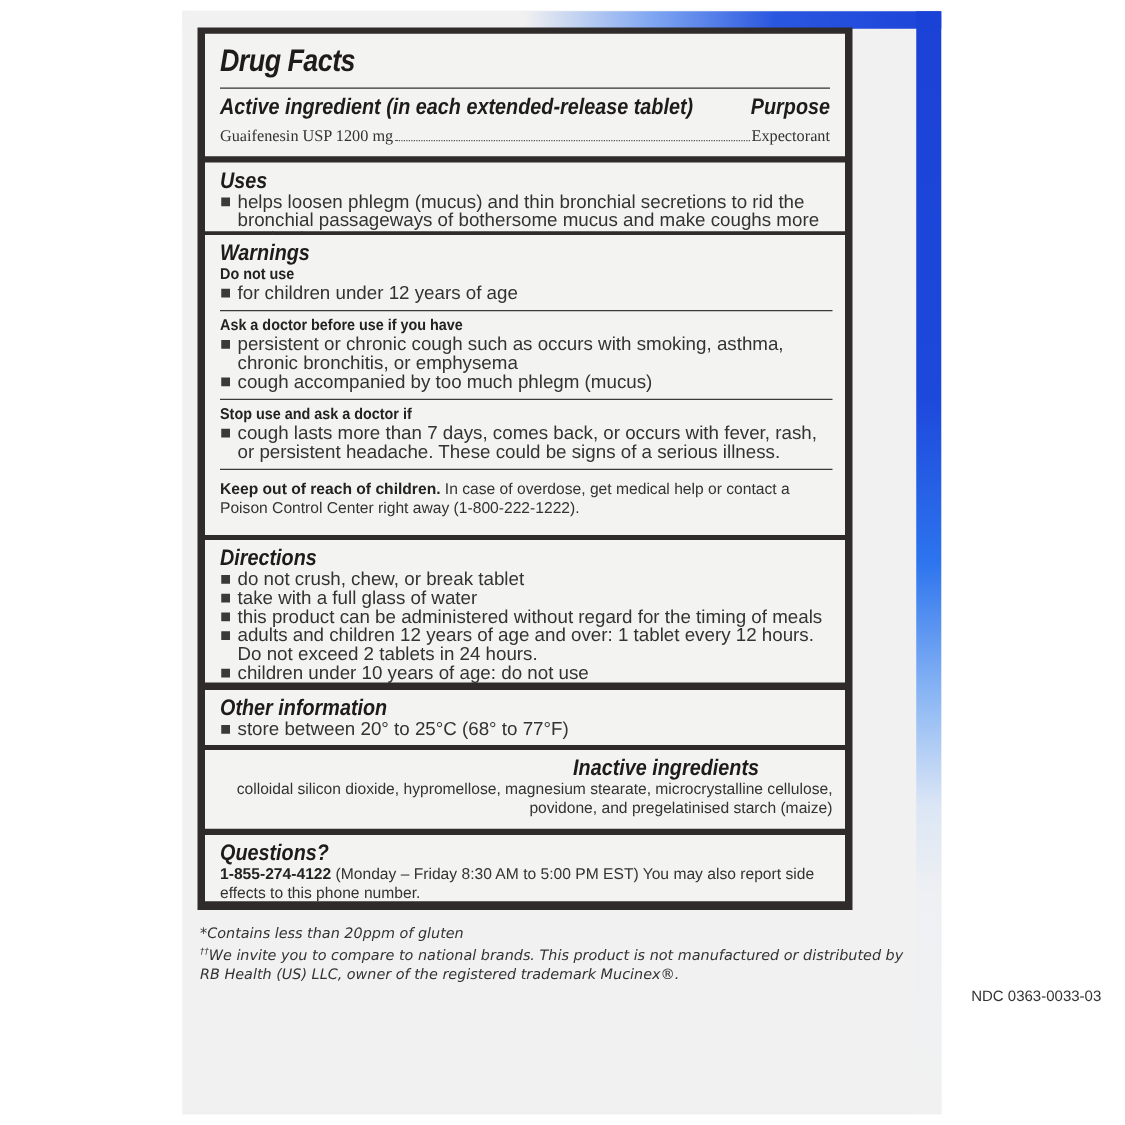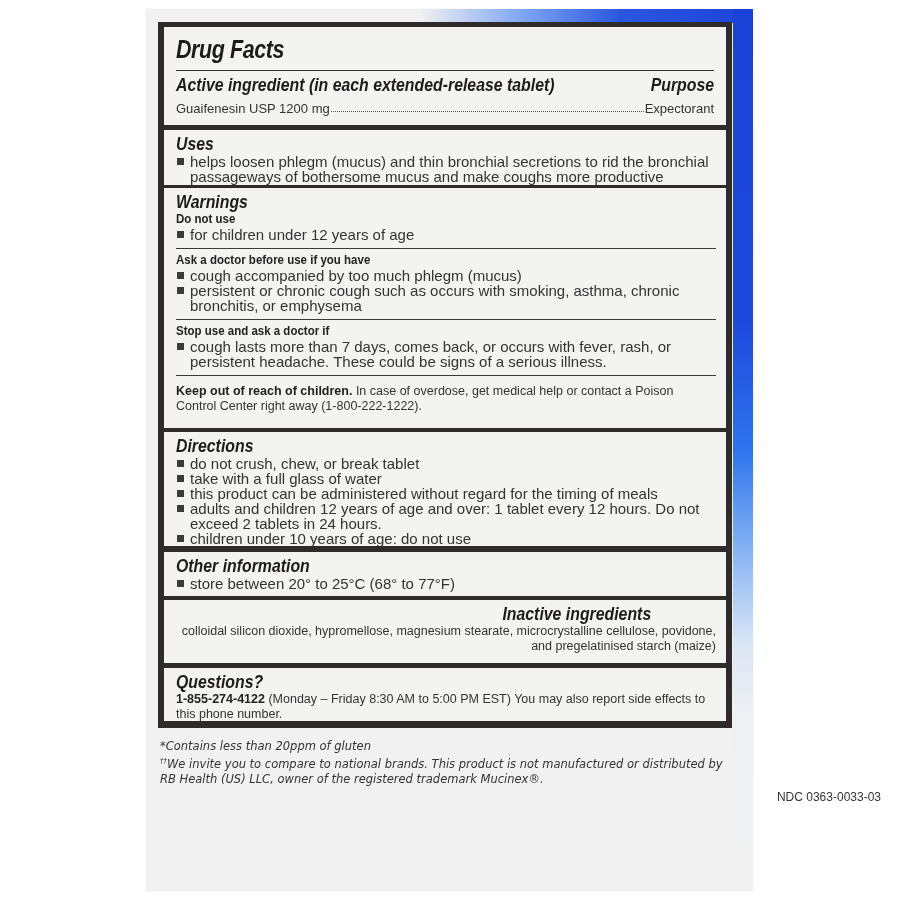--- a/index.html
+++ b/index.html
@@ -14,21 +14,21 @@
   }
   .blue-top {
     position:absolute; left:146px; top:9px; width:607px; height:14px;
     background:linear-gradient(90deg, #f1f1f1 0%, #f1f1f1 45%, #7fa6f2 62%, #2a57e0 78%, #1c43d8 100%);
   }
   .blue-side {
     position:absolute; left:733px; top:9px; width:20px; height:882px;
     background:linear-gradient(180deg, #1b42d6 0%, #1d48dc 35%, #2d74ee 50%, #8ab6f4 62%, #dbe6f5 72%, #eef0f3 80%, #f1f1f1 100%);
   }
   .facts {
-    position:absolute; left:158px; top:22px; width:574px; height:706px;
+    position:absolute; left:158px; top:22px; width:524px; height:706px;
     background:#2f2b2a; box-sizing:border-box;
   }
   .panel {
     position:absolute; left:6px; right:6px; background:#f3f3f2;
   }
   .p1 { top:5px; height:98px; }
   .p2 { top:108px; height:55px; }
   .p3 { top:166px; height:240px; }
   .p4 { top:410px; height:114px; }
   .p5 { top:530px; height:44px; }
@@ -42,21 +42,21 @@
   .title-rule { position:absolute; left:12px; right:12px; top:43px; height:1px; background:#333; }
   .ai-heading {
     position:absolute; left:12px; top:48px; font-size:18px; font-weight:bold; font-style:italic; color:#1e1b1a;
     transform:scaleX(0.88); transform-origin:left top; white-space:nowrap;
   }
   .purpose-heading {
     position:absolute; right:12px; top:48px; font-size:18px; font-weight:bold; font-style:italic; color:#1e1b1a;
     transform:scaleX(0.88); transform-origin:right top;
   }
   .ai-row {
-    position:absolute; left:12px; right:12px; top:74px; display:flex; font-size:13px; color:#333;
+    position:absolute; left:12px; right:12px; top:74px; display:flex; font-size:13px; color:#333;font-family:Liberation Serif, serif;
   }
   .ai-row .leader { flex:1; border-bottom:1px dotted #555; margin:0 1px 4px 1px; }
 
   .sec-h {
     font-size:18px; font-weight:bold; font-style:italic; color:#1e1b1a; line-height:20px;
     transform:scaleX(0.88); transform-origin:left top; white-space:nowrap;
   }
   .content { position:absolute; left:12px; right:10px; top:4px; }
   .sub-h { font-size:12.5px; font-weight:bold; color:#222; line-height:15px; transform:scaleX(0.92); transform-origin:left top; white-space:nowrap; }
   .txt { font-size:12.5px; line-height:15px; color:#333; }
@@ -105,22 +105,22 @@
   <div class="panel p3">
     <div class="content">
       <div class="sec-h">Warnings</div>
       <div class="sub-h">Do not use</div>
       <ul class="b">
         <li>for children under 12 years of age</li>
       </ul>
       <div class="rule"></div>
       <div class="sub-h">Ask a doctor before use if you have</div>
       <ul class="b">
+        <li>persistent or chronic cough such as occurs with smoking, asthma, chronic bronchitis, or emphysema</li>
         <li>cough accompanied by too much phlegm (mucus)</li>
-        <li>persistent or chronic cough such as occurs with smoking, asthma, chronic bronchitis, or emphysema</li>
       </ul>
       <div class="rule"></div>
       <div class="sub-h">Stop use and ask a doctor if</div>
       <ul class="b">
         <li>cough lasts more than 7 days, comes back, or occurs with fever, rash, or persistent headache. These could be signs of a serious illness.</li>
       </ul>
       <div class="rule"></div>
       <div class="gap"></div>
       <div class="txt"><span class="bold">Keep out of reach of children.</span><span> In case of overdose, get medical help or contact a Poison Control Center right away (1-800-222-1222).</span></div>
     </div>

